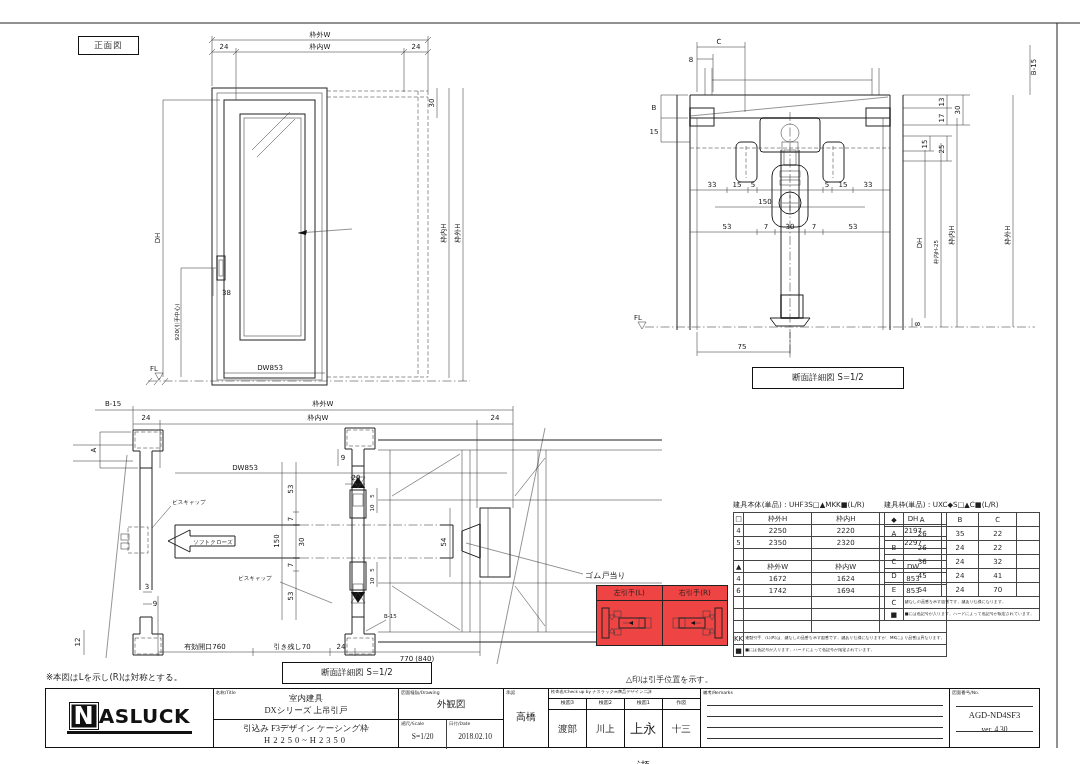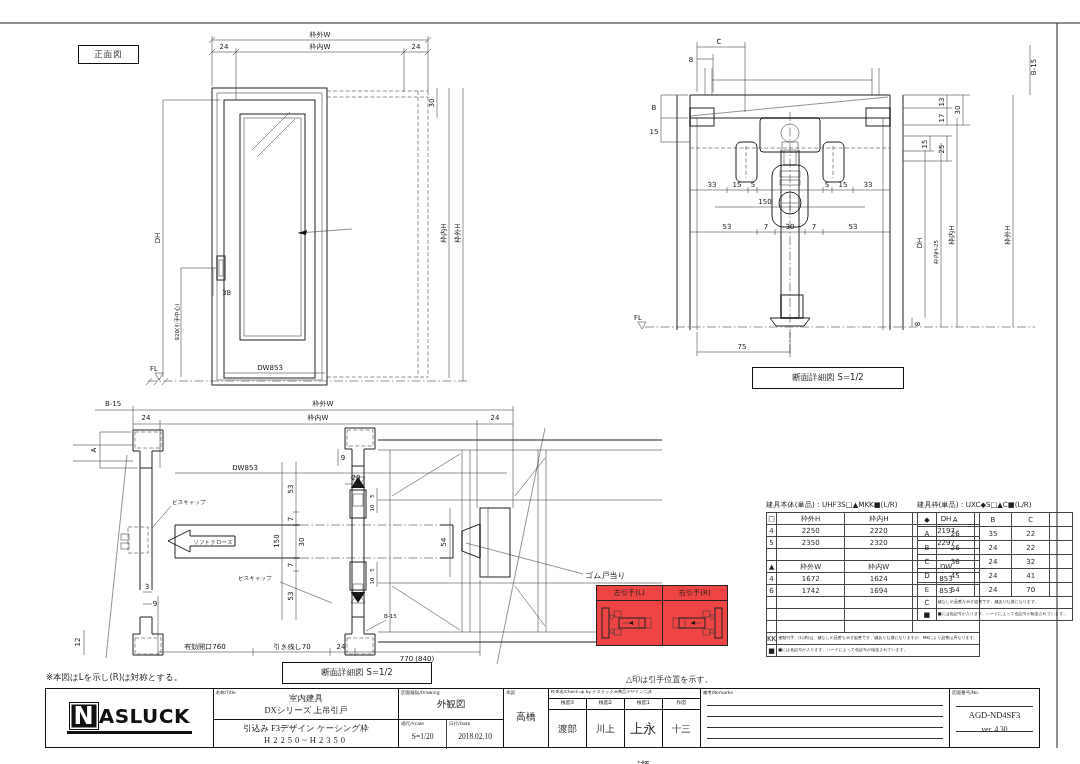--- a/index.html
+++ b/index.html
@@ -9,21 +9,21 @@
   svg .t6{font-size:5.5px;} svg .t8{font-size:8px;} svg .m{text-anchor:middle;}
   .ln{stroke:#222;stroke-width:1;fill:none;}
   .tn{stroke:#3a3a3a;stroke-width:.55;fill:none;}
   .dsh{stroke-dasharray:4 2.2;}
   .dd{stroke-dasharray:9 2.5 1.5 2.5;}
   .fillb{fill:#111;stroke:none;}
   .labelbox{position:absolute;border:1.4px solid #111;background:#fff;display:flex;
             align-items:center;justify-content:center;font-size:8.5px;letter-spacing:1px;}
   .note{position:absolute;font-size:8.5px;}
   
-  .dtab{position:absolute;font-size:7px;margin-left:33px;}
+  .dtab{position:absolute;font-size:7px;}
   .dtab .ttl{font-size:7.2px;margin-bottom:2px;white-space:nowrap;}
   .dtab table{border-collapse:collapse;table-layout:fixed;}
   .dtab td{border:1px solid #444;text-align:center;padding:0;height:11px;overflow:hidden;white-space:nowrap;}
   .dtab .tiny{font-size:4px;text-align:left;line-height:4.6px;padding:0 1px;}
   
   .hbox{position:absolute;border:1px solid #222;background:#ef4444;}
   .hbox .hdr{display:flex;border-bottom:1px solid #222;}
   .hbox .hdr div{flex:1;text-align:center;font-size:7.2px;padding:2px 0;}
   .hbox .hdr div:first-child{border-right:1px solid #222;}
   .hbox .bdy{display:flex;height:44px;}
@@ -365,21 +365,21 @@
 
     <text x="172" y="504" class="t6">ビスキャップ</text>
     <line x1="171" y1="506" x2="152" y2="528" class="tn"></line>
     <text x="238" y="580" class="t6">ビスキャップ</text>
     <line x1="280" y1="582" x2="332" y2="603" class="tn"></line>
     <text x="384" y="618" class="t6">B-15</text>
     <line x1="386" y1="620" x2="366" y2="631" class="tn"></line>
   </g>
 </svg>
 
-<div class="labelbox" style="left:78px;top:45px;width:59px;height:17px;">
+<div class="labelbox" style="left:78px;top:36px;width:59px;height:17px;">
   <span>正面図</span>
 </div>
 <div class="labelbox" style="left:752px;top:367px;width:150px;height:20px;letter-spacing:0;">
   <span>断面詳細図 S=1/2</span>
 </div>
 <div class="labelbox" style="left:282px;top:662px;width:148px;height:20px;letter-spacing:0;">
   <span>断面詳細図 S=1/2</span>
 </div>
 <div class="note" style="left:46px;top:672px;">
   <span>※本図はLを示し(R)は対称とする。</span>

